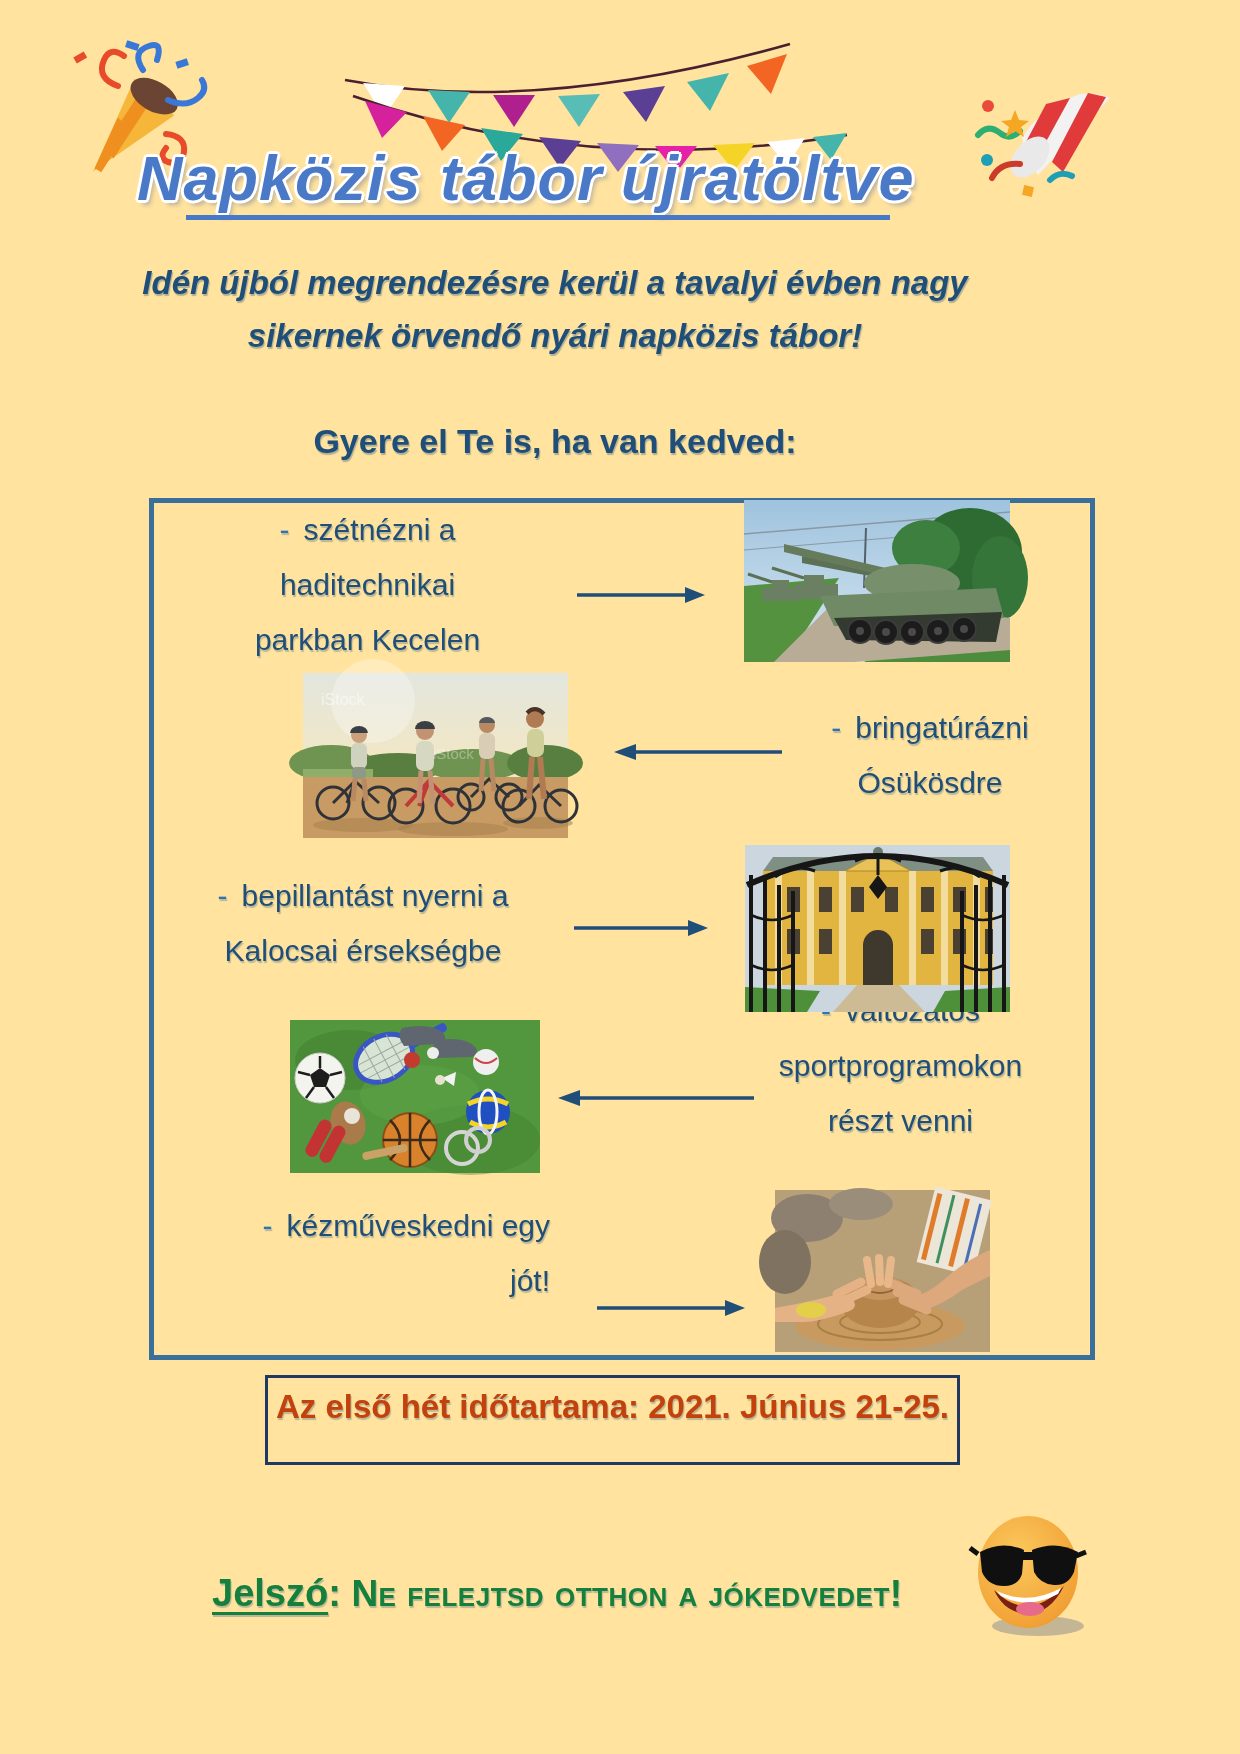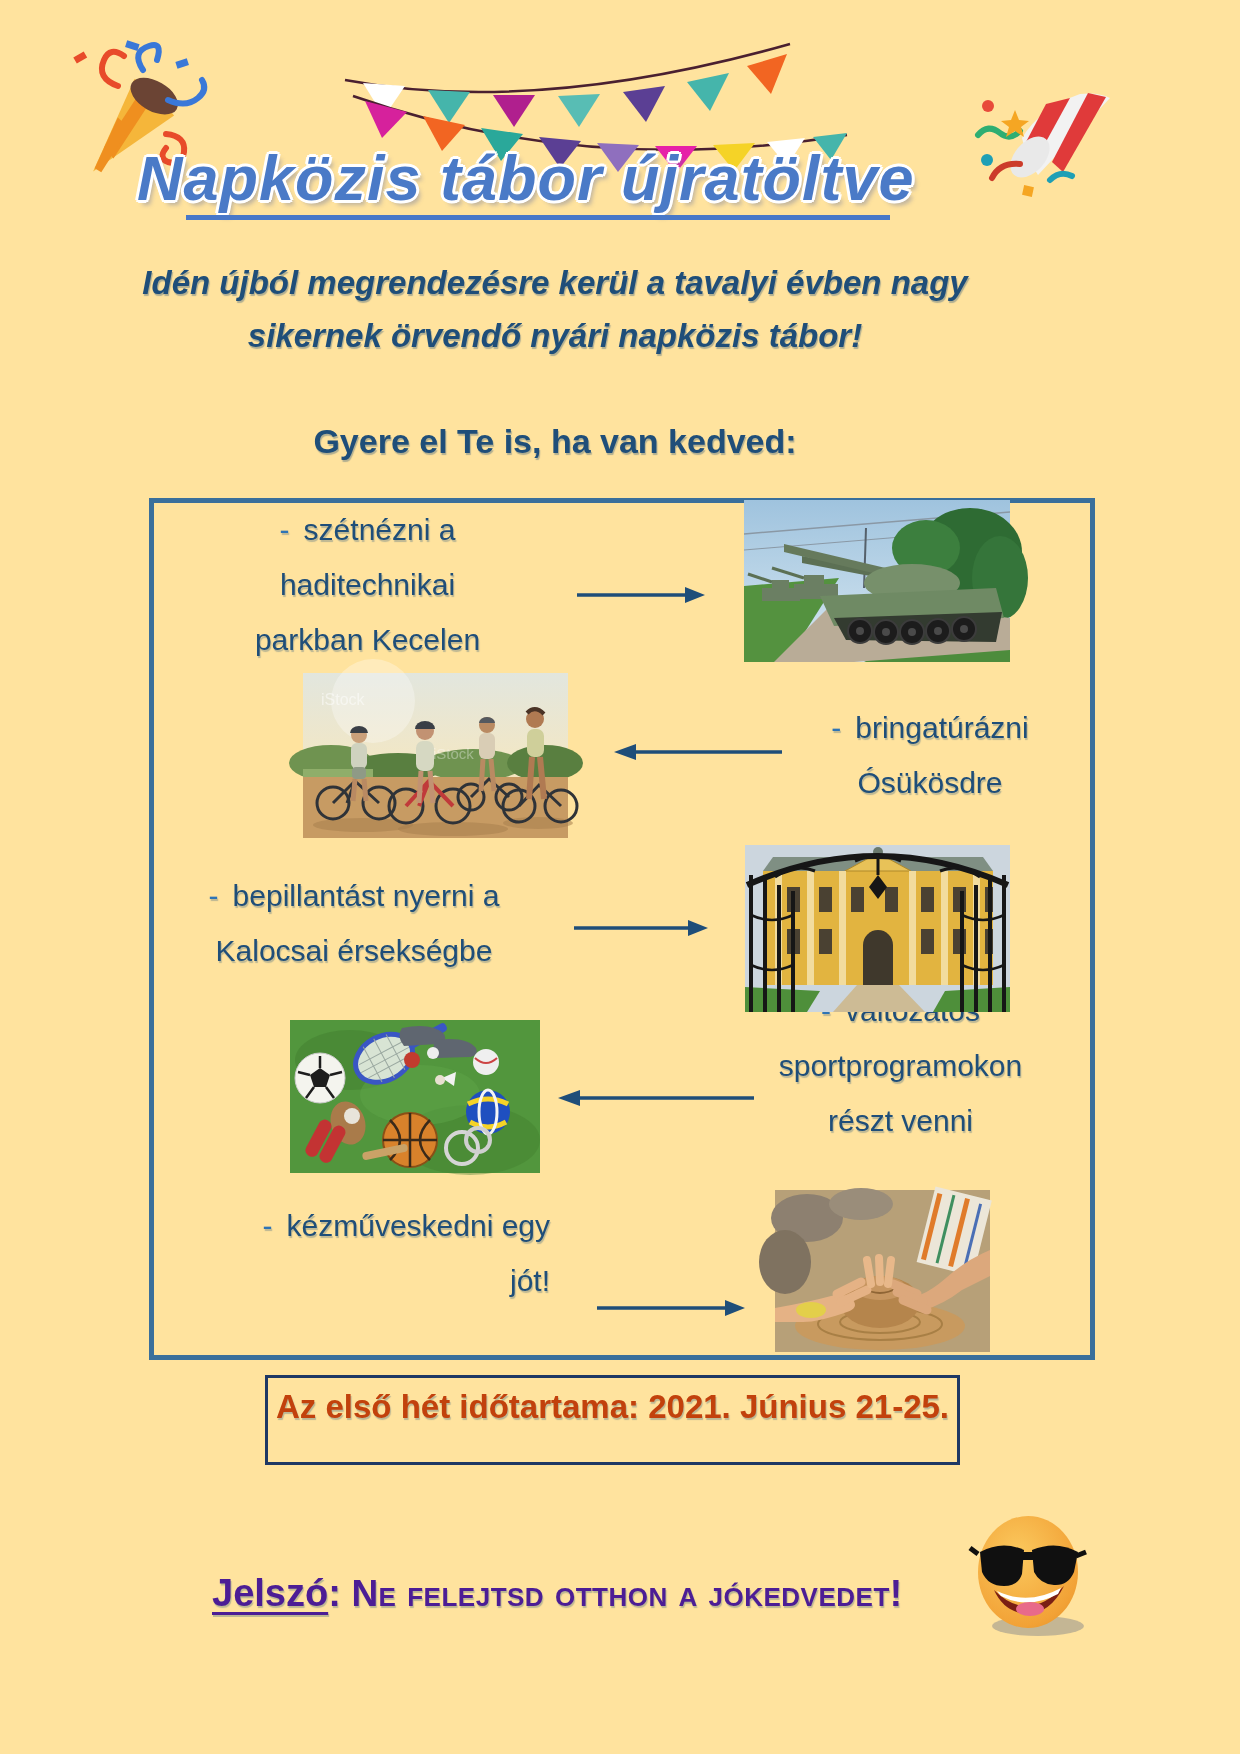--- a/index.html
+++ b/index.html
@@ -21,21 +21,21 @@
     color:#1f4e79;text-shadow:1px 2px 1px rgba(31,78,121,.35);margin-top:39px;}
 
   
   .main-box{left:149px;top:498px;width:946px;height:862px;border:5px solid #3a6f9b;box-sizing:border-box;}
 
   .act-text{font-size:30px;font-weight:normal;color:#1f4e79;text-align:center;line-height:55px;
     text-shadow:1px 2px 1px rgba(31,78,121,.3);}
   .dash{color:#2e74b5;margin-right:14px;}
   #act1{left:195px;top:502px;width:345px;}
   #act2{left:780px;top:700px;width:300px;}
-  #act3{left:154px;top:868px;width:400px;}
+  #act3{left:163px;top:868px;width:400px;}
   #act4{left:738px;top:983px;width:325px;}
   #act5{left:180px;top:1198px;width:370px;text-align:right;}
 
   .photo{display:block;}
   #photo-tanks{left:744px;top:500px;}
   #photo-bikes{left:303px;top:673px;}
   #photo-palace{left:745px;top:845px;}
   #photo-sports{left:290px;top:1020px;}
   #photo-pottery{left:775px;top:1190px;}
 
@@ -45,21 +45,21 @@
   #arrow3{left:572px;top:918px;}
   #arrow4{left:556px;top:1088px;}
   #arrow5{left:595px;top:1298px;}
 
   
   .date-box{left:265px;top:1375px;width:695px;height:90px;border:3px solid #1f3864;box-sizing:border-box;}
   .date-text{left:265px;top:1388px;width:695px;text-align:center;font-size:33px;font-weight:bold;
     color:#c2410c;text-shadow:1px 2px 1px rgba(31,78,121,.3);}
 
   
-  .password{left:212px;top:1572px;width:800px;font-size:38px;font-weight:bold;color:#4c1d95;
+  .password{left:212px;top:1572px;width:800px;font-size:38px;font-weight:bold;color:#15803d;
     text-shadow:1px 2px 1px rgba(31,78,121,.3);white-space:nowrap;}
   .password .label{text-decoration:underline;text-underline-offset:6px;text-decoration-thickness:3px;}
   .password .msg{font-variant:small-caps;font-size:37px;letter-spacing:.5px;}
 
   svg{overflow:visible;}
 </style>
 </head>
 <body>
 
 <div class="page">

